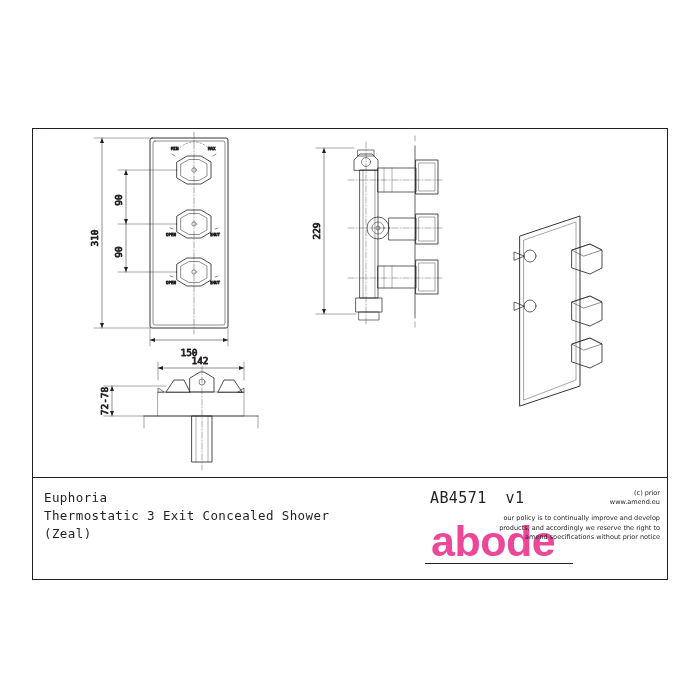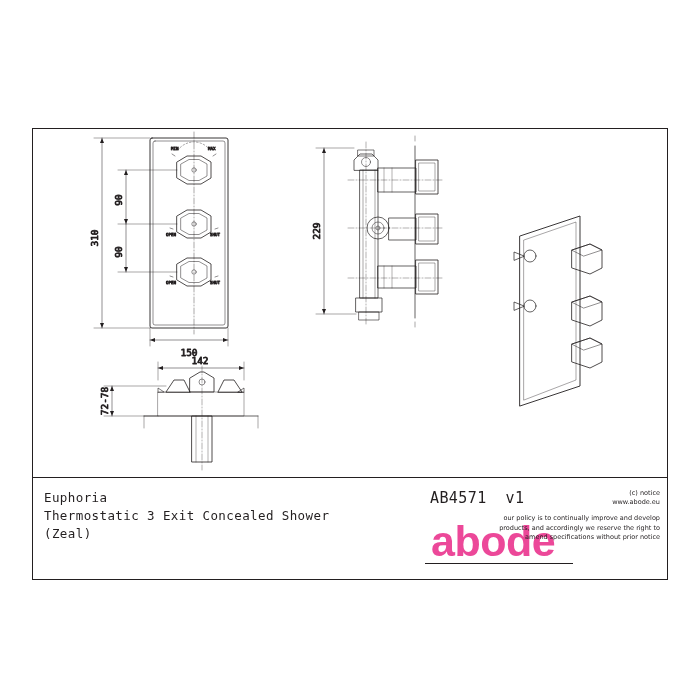--- a/index.html
+++ b/index.html
@@ -309,20 +309,20 @@
 <span>Thermostatic 3 Exit Concealed Shower</span>
 <span>(Zeal)</span></div>
 
     <div class="prod-code">AB4571  v1</div>
 
     <div class="brand">abode</div>
     <div class="brand-rule"></div>
 
     <div class="legal">
       <div class="c1">
-        <div>(c) notice</div>
-        <div>www.abode.eu</div>
+        <div>(c) prior</div>
+        <div>www.amend.eu</div>
       </div>
       <div class="policy">our policy is to continually improve and develop products, and accordingly we reserve the right to amend specifications without prior notice</div>
     </div>
   </div>
 
 </div>
 
 </body></html>

